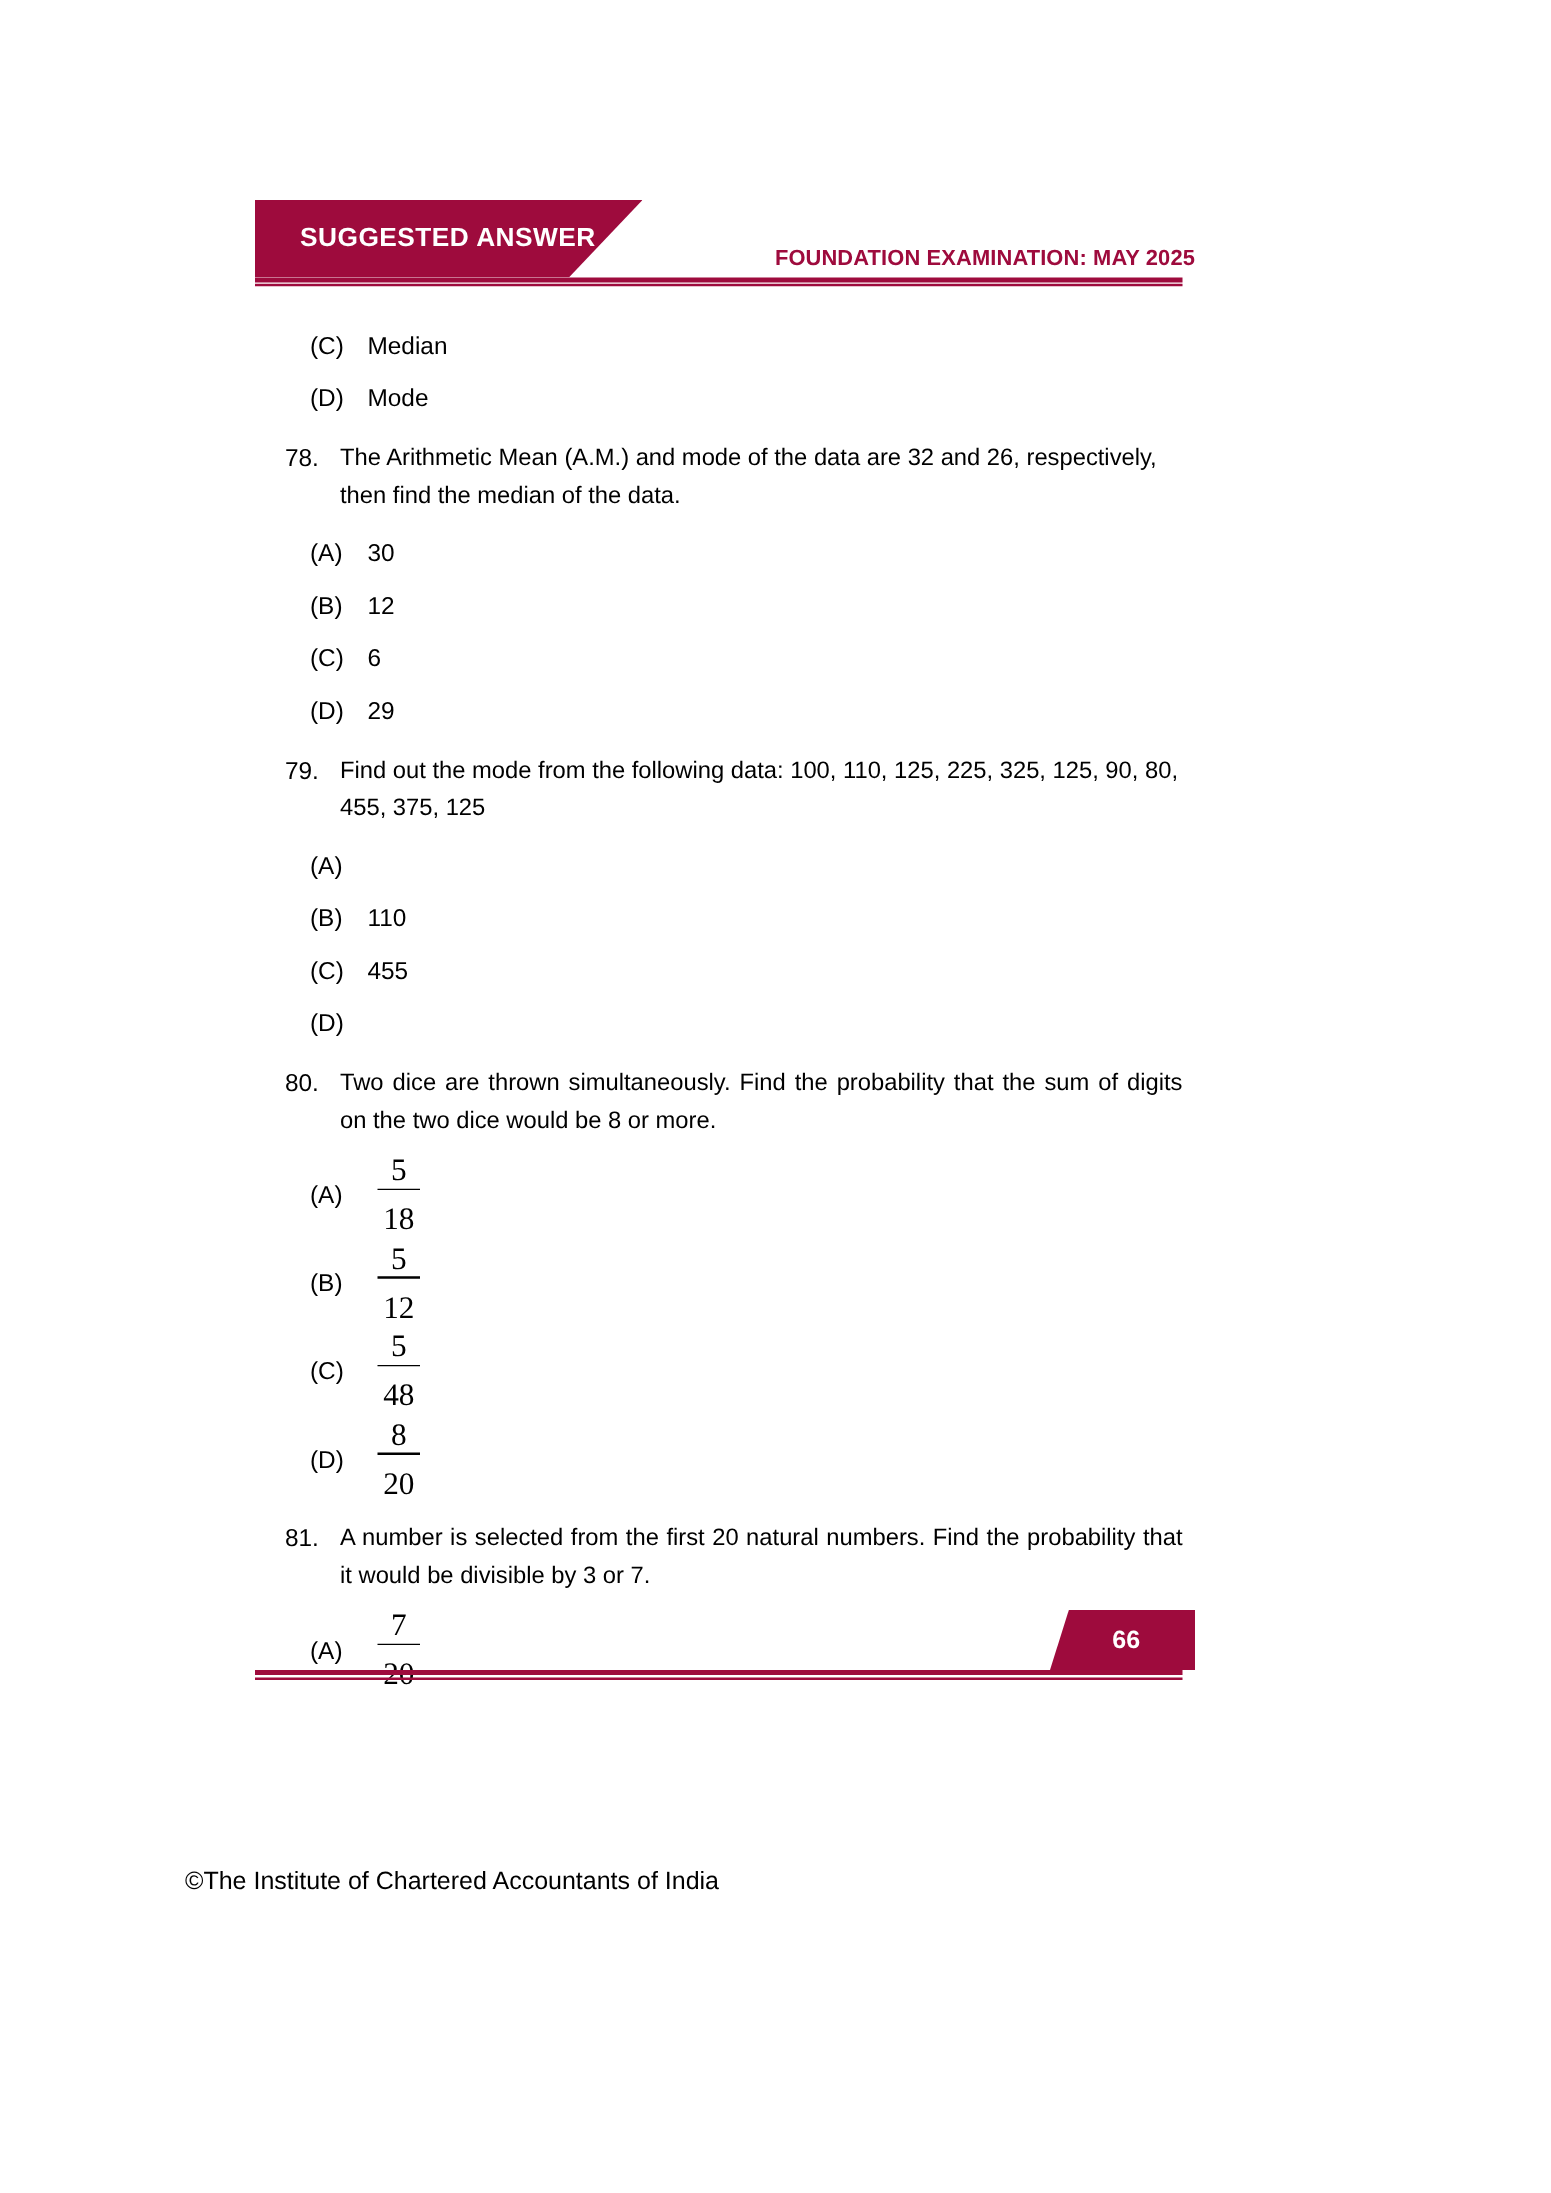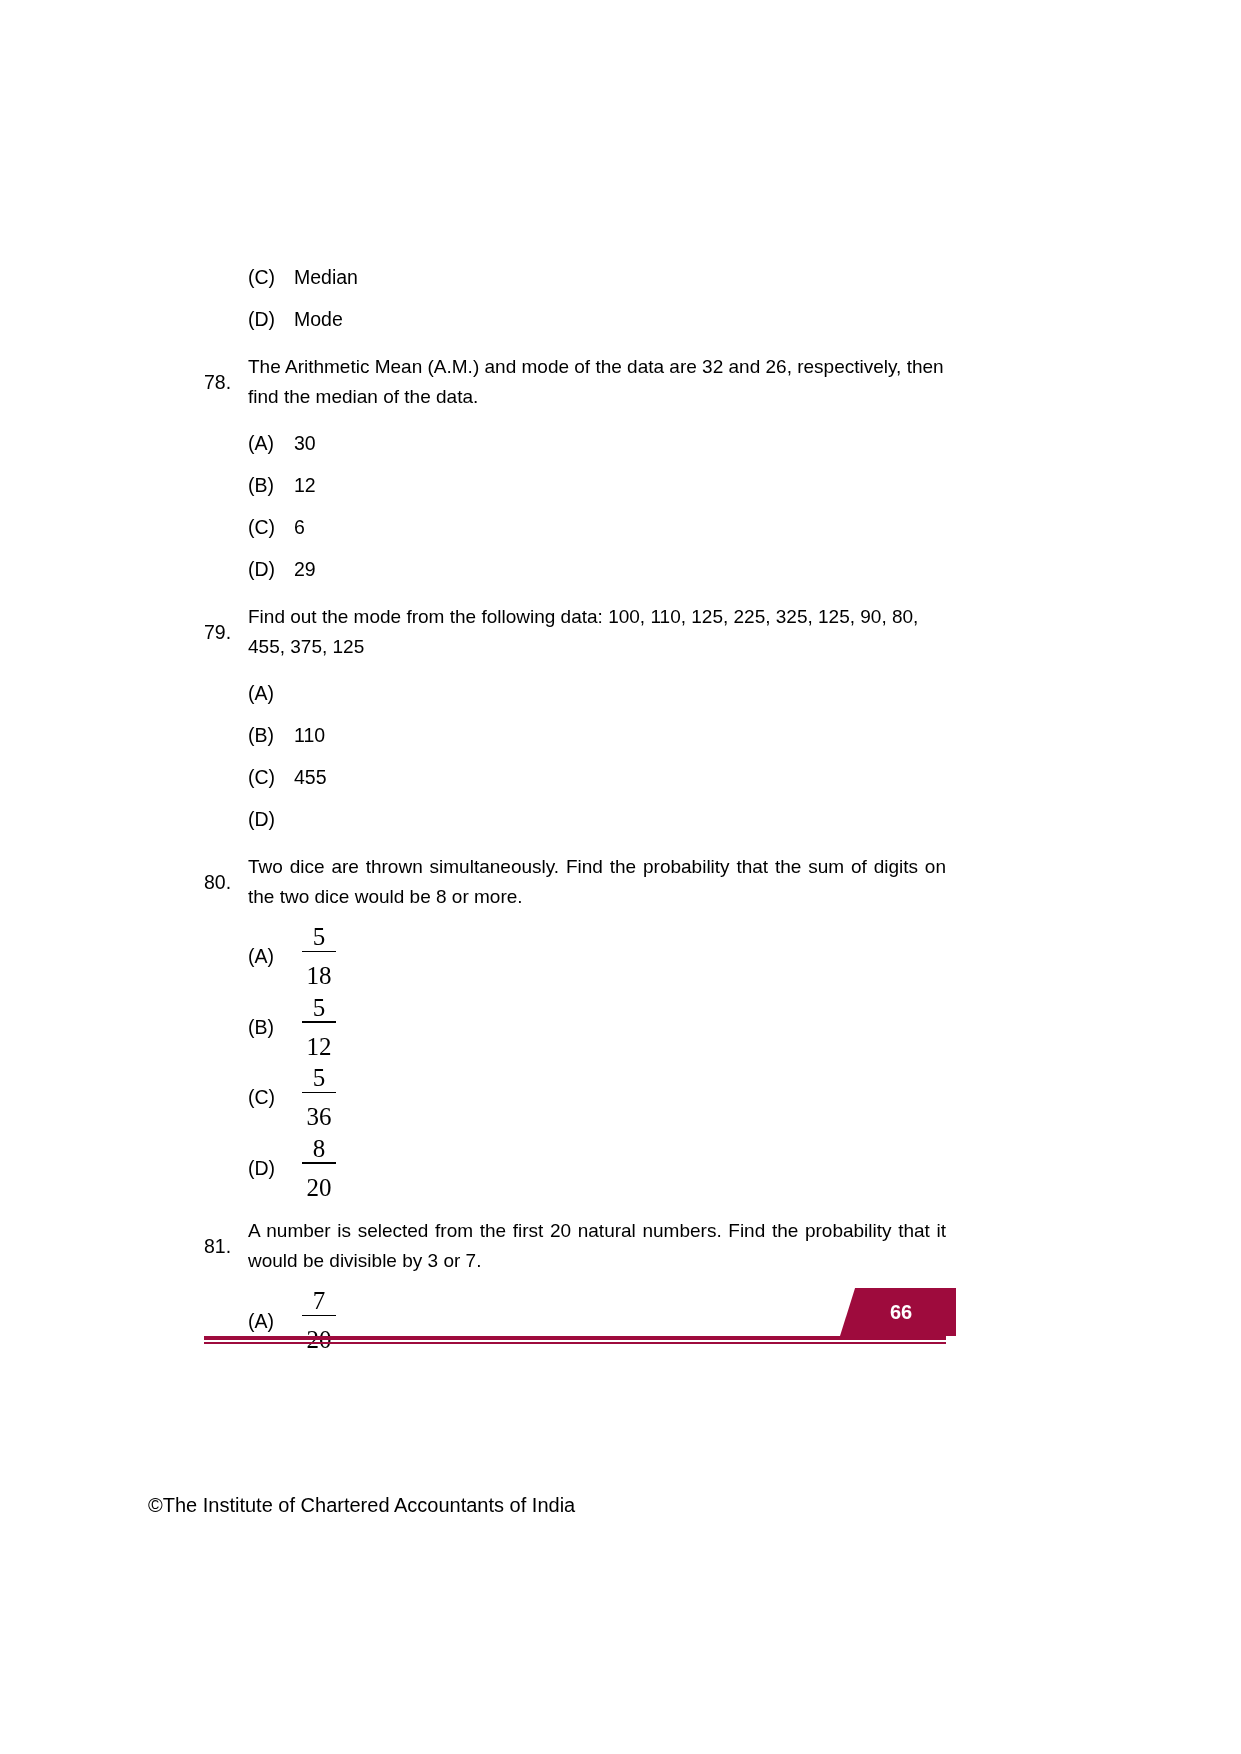--- a/index.html
+++ b/index.html
@@ -87,22 +87,23 @@
   
   .content {
     position: absolute;
     left: 204px;
     top: 262px;
     width: 742px;
   }
 
   .q-row {
     display: flex;
-    align-items: center;
+    align-items: flex-start;
     margin-bottom: 4px;
+    margin-left: 24px;
   }
   .q-num {
     width: 44px;
     flex: 0 0 44px;
     font-size: 19.5px;
     line-height: 30px;
   }
   .q-text {
     flex: 1;
     font-size: 19px;
@@ -220,20 +221,30 @@
     font-size: 20px;
     color: #000000;
     white-space: nowrap;
   }
 </style>
 </head>
 <body>
 
 <div class="page">
 
+  <div class="header">
+    <div class="header-banner">
+      <span class="header-banner-text">SUGGESTED ANSWER</span>
+    </div>
+    <div class="header-exam">FOUNDATION EXAMINATION: MAY 2025</div>
+    <div class="header-rule-wrap">
+      <div class="header-rule-thick"></div>
+      <div class="header-rule-thin"></div>
+    </div>
+  </div>
 
   <div class="content">
 
     <div class="opt-row">
       <span class="opt-label">(C)</span>
       <span class="opt-val">Median</span>
     </div>
     <div class="opt-row" style="margin-bottom:18px;">
       <span class="opt-label">(D)</span>
       <span class="opt-val">Mode</span>
@@ -305,21 +316,21 @@
           <span class="num">5</span>
           <span class="bar"></span>
           <span class="den">12</span>
         </span>
       </div>
       <div class="opt-row-frac">
         <span class="opt-label">(C)</span>
         <span class="frac">
           <span class="num">5</span>
           <span class="bar"></span>
-          <span class="den">36</span>
+          <span class="den">48</span>
         </span>
       </div>
       <div class="opt-row-frac" style="margin-bottom:16px;">
         <span class="opt-label">(D)</span>
         <span class="frac">
           <span class="num">8</span>
           <span class="bar"></span>
           <span class="den">20</span>
         </span>
       </div>

